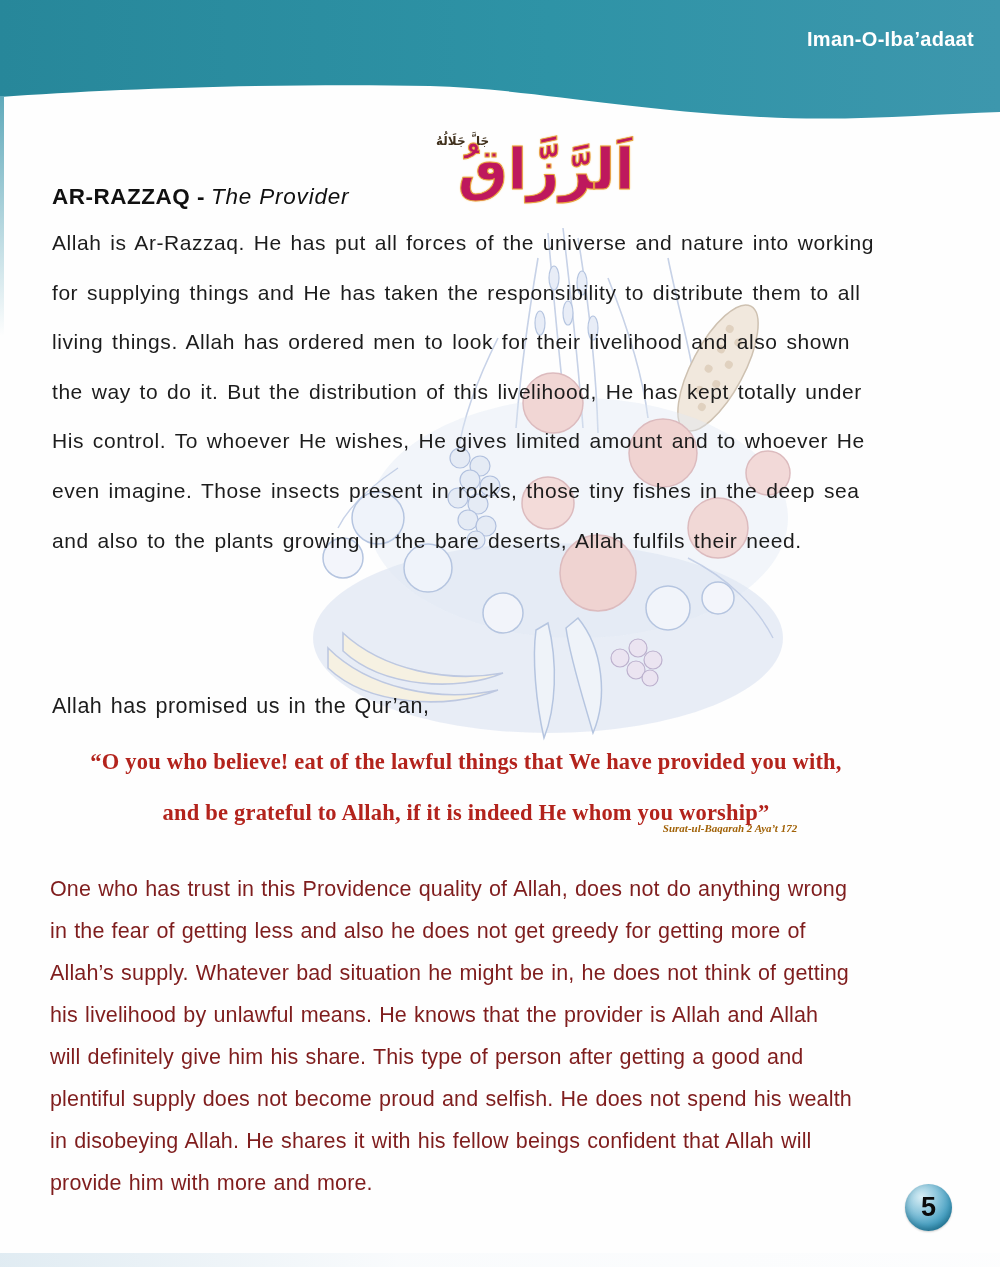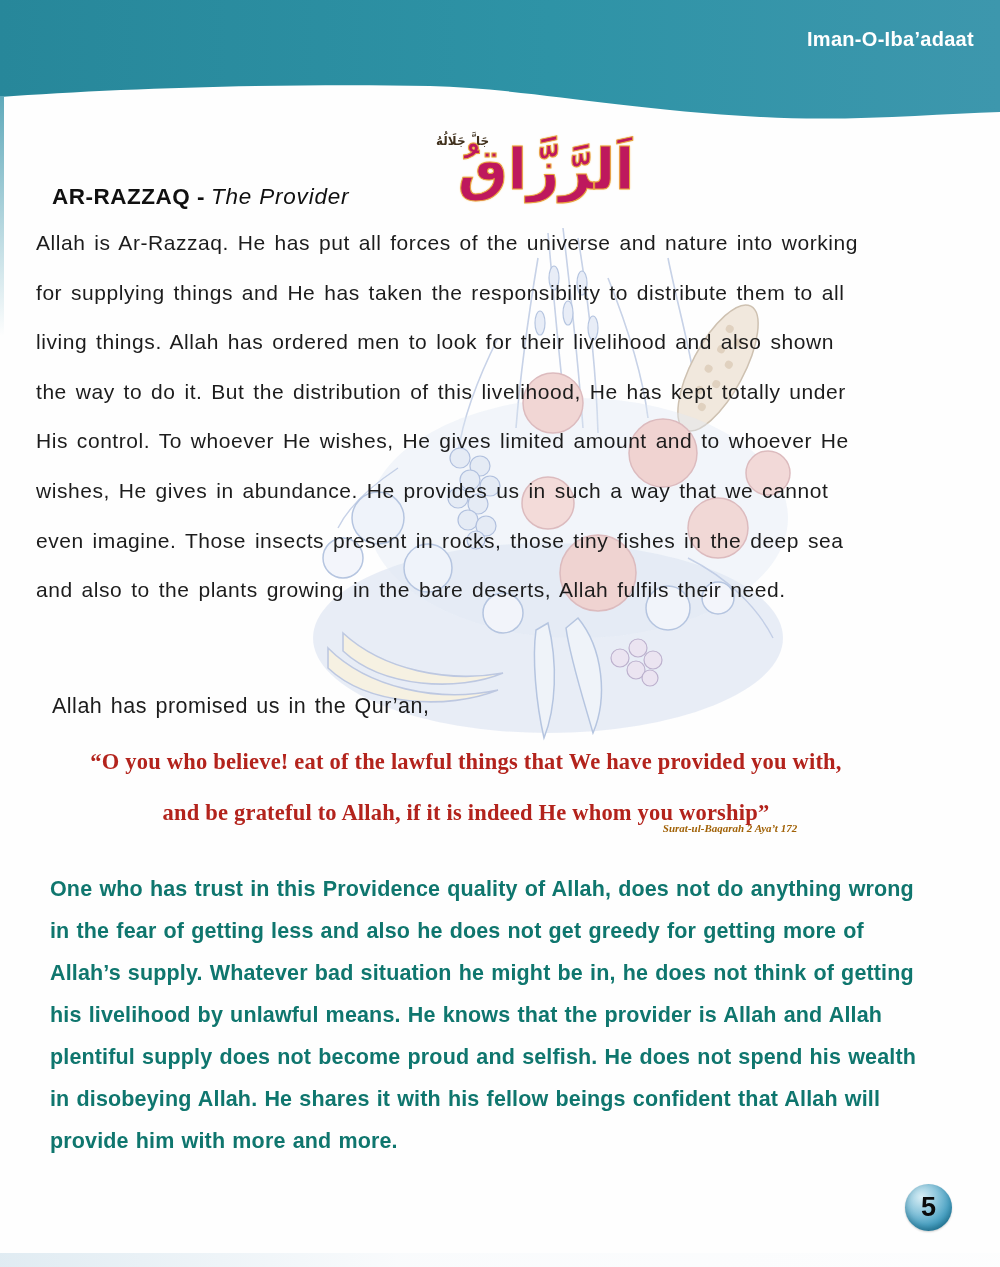--- a/index.html
+++ b/index.html
@@ -41,23 +41,23 @@
     font-family:"DejaVu Sans", sans-serif;
     font-size:12px;color:#40301c;font-weight:bold;
     -webkit-text-stroke:0;text-shadow:none;
   }
   
   .heading{position:absolute;left:52px;top:184px;z-index:2;font-size:22.5px;color:#101010;}
   .heading .bold{font-weight:bold;letter-spacing:.5px;}
   .heading .rest{font-weight:normal;letter-spacing:.8px;margin-left:6px;font-style:italic;}
   
   .para{position:absolute;z-index:2;}
-  .para-1{left:36px;top:218px;width:900px;font-size:21px;line-height:49.6px;letter-spacing:.55px;word-spacing:2.5px;}
+  .para-1{left:52px;top:218px;width:900px;font-size:21px;line-height:49.6px;letter-spacing:.55px;word-spacing:2.5px;}
   .intro-line{position:absolute;left:52px;top:694px;z-index:2;font-size:21.5px;letter-spacing:.5px;word-spacing:2px;}
-  .para-2{left:50px;top:868px;width:915px;font-size:21.5px;line-height:42px;letter-spacing:.15px;word-spacing:1px;color:#0f766e;font-weight:bold;}
+  .para-2{left:50px;top:868px;width:915px;font-size:21.5px;line-height:42px;letter-spacing:.15px;word-spacing:1px;color:#7f1d1d;}
   .tline{white-space:nowrap;}
   
   .quote{
     position:absolute;left:0;top:736px;width:932px;z-index:2;
     text-align:center;
     font-family:"Liberation Serif", serif;
     font-weight:bold;font-size:22.5px;line-height:51px;
     color:#b3231c;letter-spacing:.2px;
   }
   .quote-attribution{
@@ -191,38 +191,38 @@
   <div class="heading">
     <span class="bold">AR-RAZZAQ -</span><span class="rest">The Provider</span>
   </div>
 
   <div class="para para-1">
       <div class="tline">Allah is Ar-Razzaq. He has put all forces of the universe and nature into working</div>
       <div class="tline">for supplying things and He has taken the responsibility to distribute them to all</div>
       <div class="tline">living things. Allah has ordered men to look for their livelihood and also shown</div>
       <div class="tline">the way to do it. But the distribution of this livelihood, He has kept totally under</div>
       <div class="tline">His control. To whoever He wishes, He gives limited amount and to whoever He</div>
-      <div class="tline">wishes, He gives in abundance. He provides us in such a way that we cannot</div>
       <div class="tline">even imagine. Those insects present in rocks, those tiny fishes in the deep sea</div>
       <div class="tline">and also to the plants growing in the bare deserts, Allah fulfils their need.</div>
     </div>
 
   <div class="intro-line">Allah has promised us in the Qur’an,</div>
 
   <div class="quote">
     <div class="tline">“O you who believe! eat of the lawful things that We have provided you with,</div>
     <div class="tline">and be grateful to Allah, if it is indeed He whom you worship”</div>
   </div>
   <div class="quote-attribution">Surat-ul-Baqarah 2 Aya’t 172</div>
 
   <div class="para para-2">
       <div class="tline">One who has trust in this Providence quality of Allah, does not do anything wrong</div>
       <div class="tline">in the fear of getting less and also he does not get greedy for getting more of</div>
       <div class="tline">Allah’s supply. Whatever bad situation he might be in, he does not think of getting</div>
       <div class="tline">his livelihood by unlawful means. He knows that the provider is Allah and Allah</div>
+      <div class="tline">will definitely give him his share. This type of person after getting a good and</div>
       <div class="tline">plentiful supply does not become proud and selfish. He does not spend his wealth</div>
       <div class="tline">in disobeying Allah. He shares it with his fellow beings confident that Allah will</div>
       <div class="tline">provide him with more and more.</div>
     </div>
 
   <div class="page-badge">
     <span>5</span>
   </div>
 
 </div>

